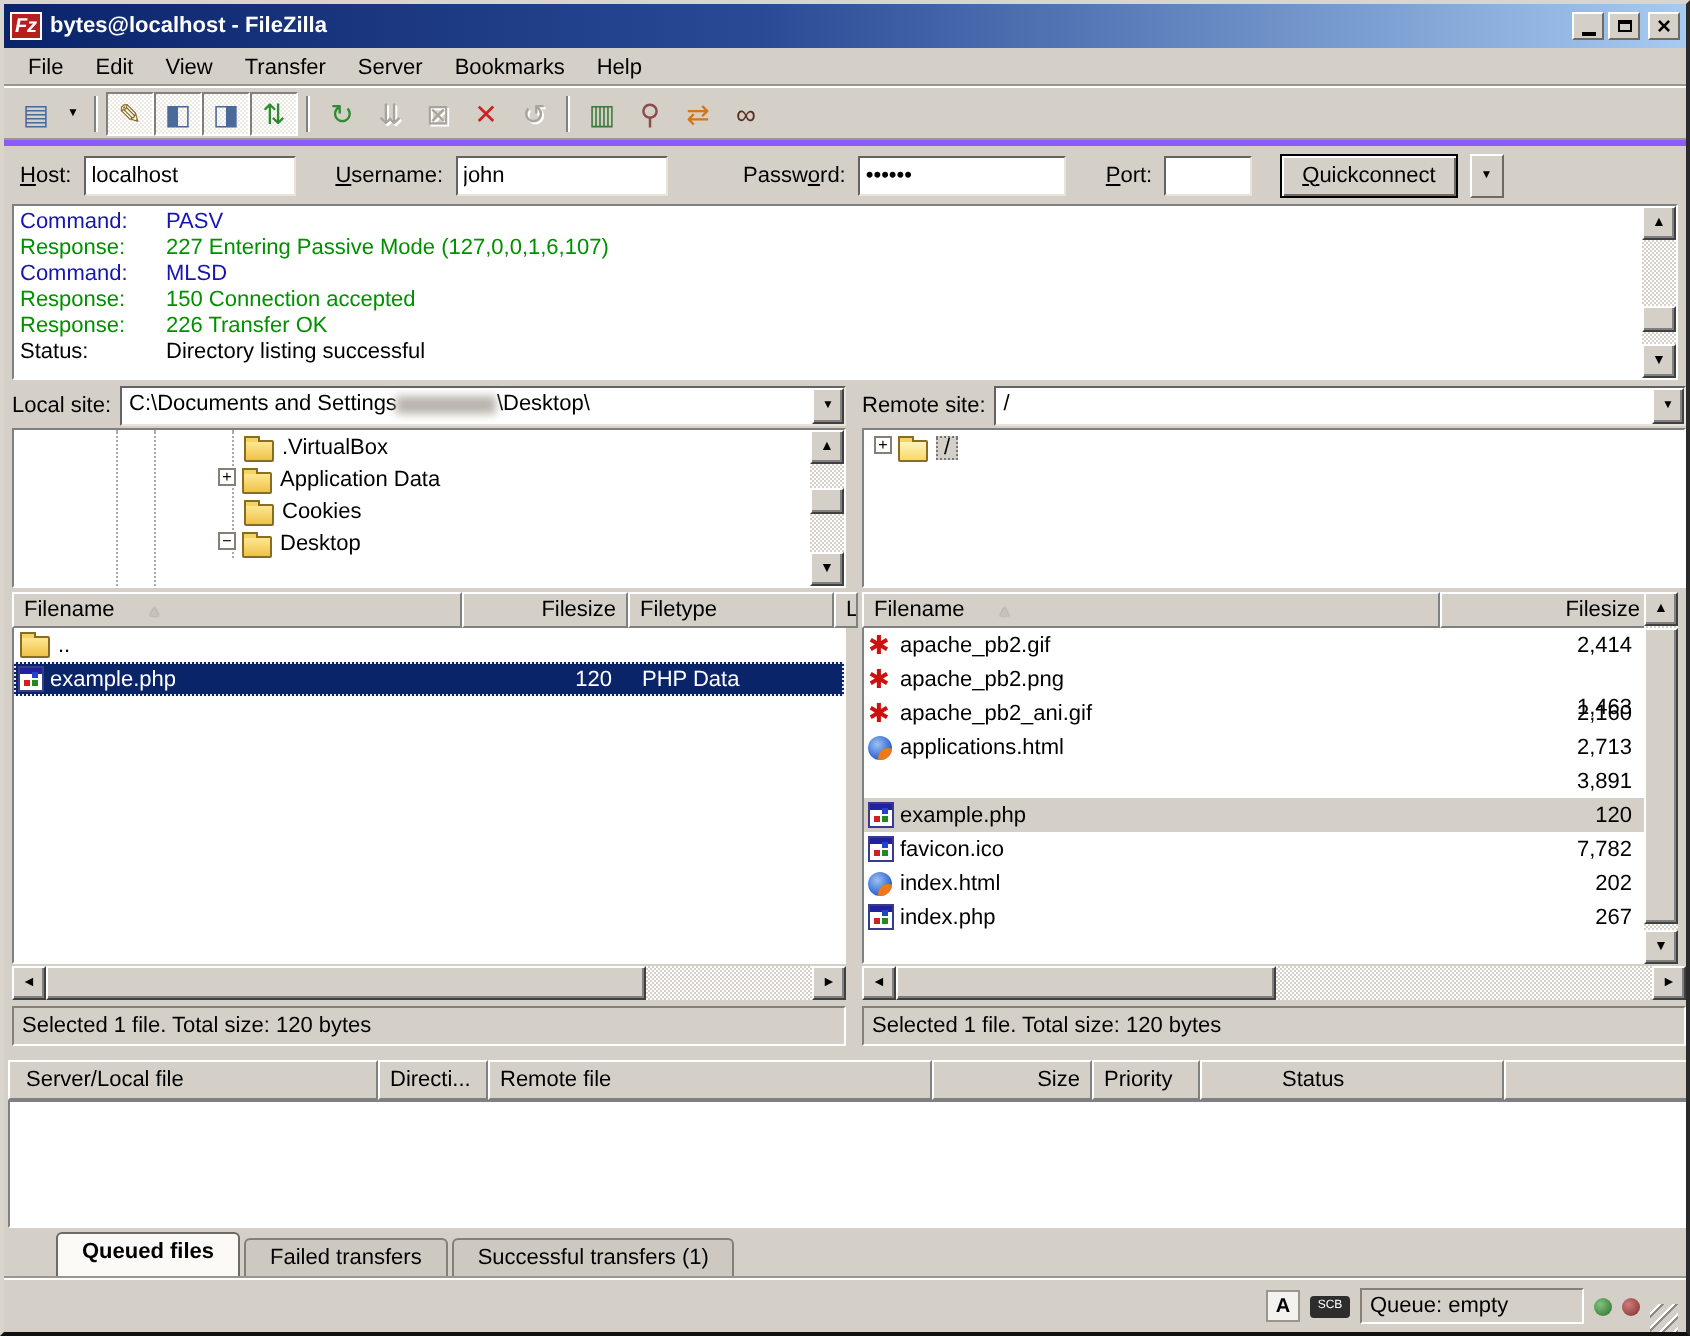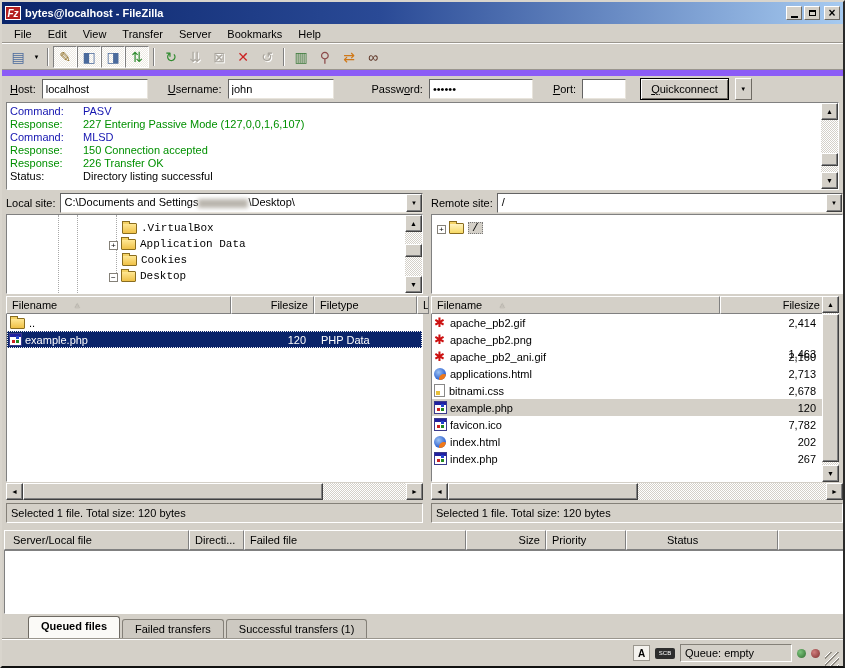--- a/index.html
+++ b/index.html
@@ -40,21 +40,21 @@
   .tbtn.pressed { background-color:#ece9e2;
     background-image:linear-gradient(45deg,#fff 25%,transparent 25%,transparent 75%,#fff 75%),
                      linear-gradient(45deg,#fff 25%,transparent 25%,transparent 75%,#fff 75%);
     background-size:2px 2px; background-position:0 0,1px 1px; }
   .tbtn.dis { color:#a8a49c; text-shadow:1px 1px 0 #fff; }
   .tsep { width:2px; height:18px; margin:0 4px; border-left:1px solid #808080; border-right:1px solid #fff; }
   .tdrop { width:13px; height:22px; display:flex; align-items:center; justify-content:center; font-size:6px; }
   .g { color:#2e8b2e; }
   
   .qcbar { position:absolute; top:68px; left:0; right:0; height:32px; display:flex; align-items:center;
-    padding-left:8px; gap:6px; border-top:6px solid #8b5cf6; box-shadow:0 -1px 0 #9a968e; }
+    padding-left:8px; gap:6px; border-top:3px solid #8b5cf6; box-shadow:0 -1px 0 #9a968e; }
   .qcbar label { white-space:nowrap; }
   .qc-btn { height:22px; padding:2px 10px; background:#d4d0c8; border:1px solid #000; position:relative;
     box-shadow:inset 1px 1px 0 #fff, inset -1px -1px 0 #6e6a63; font-size:11px; }
   .qc-drop { width:17px; height:22px; background:#d4d0c8; display:flex; align-items:center; justify-content:center; font-size:6px; }
   
   .logpanel { position:absolute; top:100px; left:4px; right:4px; height:88px; background:#fff;
     border:1px solid; border-color:#808080 #fff #fff #808080; overflow:hidden; }
   .logline { display:flex; height:13px; line-height:13px; }
   .logline .ltype { width:76px; padding-left:3px; flex:none; }
   .logline .ltext { flex:1; white-space:nowrap; }
@@ -72,21 +72,21 @@
   
   .siterow { position:absolute; height:22px; display:flex; align-items:center; gap:4px; }
   .combo { flex:1; height:20px; position:relative; }
   .combo .cfield { position:absolute; inset:0; background:#fff; border:1px solid; border-color:#636363 #e8e4dc #e8e4dc #636363;
     padding:2px 20px 2px 4px; white-space:nowrap; overflow:hidden; }
   .combo .cbtn { position:absolute; right:1px; top:1px; bottom:1px; width:16px; background:#d4d0c8;
     border:1px solid; border-color:#fff #404040 #404040 #fff; box-shadow:inset -1px -1px 0 #808080;
     display:flex; align-items:center; justify-content:center; font-size:6px; }
   .blurname { display:inline-block; width:50px; height:9px; background:#b9b5ad; filter:blur(2px); vertical-align:middle; }
   .treeview { position:absolute; background:#fff; border:1px solid; border-color:#808080 #fff #fff #808080; overflow:hidden; }
-  .trow { height:16px; display:flex; align-items:flex-end; position:relative;font-family:Liberation Mono, monospace; }
+  .trow { height:16px; display:flex; align-items:flex-start; position:relative; }
   .pmbox { width:9px; height:9px; background:#fff; border:1px solid #848078; font-size:8px; line-height:7px;
     text-align:center; flex:none; margin-right:3px; color:#000; }
   .guide { position:absolute; top:0; bottom:0; border-left:1px dotted #a8a8a8; }
   
   .icon-folder { width:15px; height:11px; background:linear-gradient(#ffe793,#efc147); border:1px solid #8a6d1f;
     border-radius:1px; position:relative; flex:none; margin-right:4px; margin-top:2px; }
   .icon-folder::before { content:""; position:absolute; top:-3px; left:-1px; width:6px; height:2px;
     background:#f4d264; border:1px solid #8a6d1f; border-bottom:none; }
   .icon-winfile { width:13px; height:13px; background:#fff; border:1px solid #3a3a8c; position:relative; flex:none; margin-right:3px; }
   .icon-winfile::before { content:""; position:absolute; top:0; left:0; right:0; height:3px; background:#2020a0; }
@@ -395,25 +395,21 @@
       <div class="cnum" style="flex:1;">2,160</div>
     </div>
     <div class="lrow">
       <div class="cname" style="width:289px;">
           <span class="icon-html"></span>
           <span>applications.html</span>
         </div>
       <div class="cnum" style="flex:1;">2,713</div>
     </div>
     <div class="lrow">
-      <div class="cname" style="width:289px;">
-          <span class="icon-css"></span>
-          <span>bitnami.css</span>
-        </div>
-      <div class="cnum" style="flex:1;">2,678</div>
+      <div class="cnum" style="flex:1;">3,891</div>
     </div>
     <div class="lrow sel-inactive">
       <div class="cname" style="width:289px;">
           <span class="icon-winfile"></span>
           <span>example.php</span>
         </div>
       <div class="cnum" style="flex:1;">120</div>
     </div>
     <div class="lrow">
       <div class="cname" style="width:289px;">
@@ -455,26 +451,26 @@
     </div>
 
   <div class="lheader" style="top:528px; left:2px; width:841px; height:20px;">
     <div class="colh" style="width:185px; padding-left:8px;">
         <span>Server/Local file</span>
       </div>
     <div class="colh" style="width:55px;">
         <span>Directi...</span>
       </div>
     <div class="colh" style="width:222px;">
-        <span>Failed file</span>
+        <span>Remote file</span>
       </div>
     <div class="colh num" style="width:80px;">
         <span>Size</span>
       </div>
-    <div class="colh" style="width:80px;">
+    <div class="colh" style="width:54px;">
         <span>Priority</span>
       </div>
     <div class="colh" style="width:152px;padding-left:40px;">
         <span>Status</span>
       </div>
     <div class="colh" style="flex:1;"></div>
   </div>
   <div class="sunkenw" style="position:absolute; top:548px; left:2px; width:841px; height:64px;"></div>
 
   <div class="tabbar">

